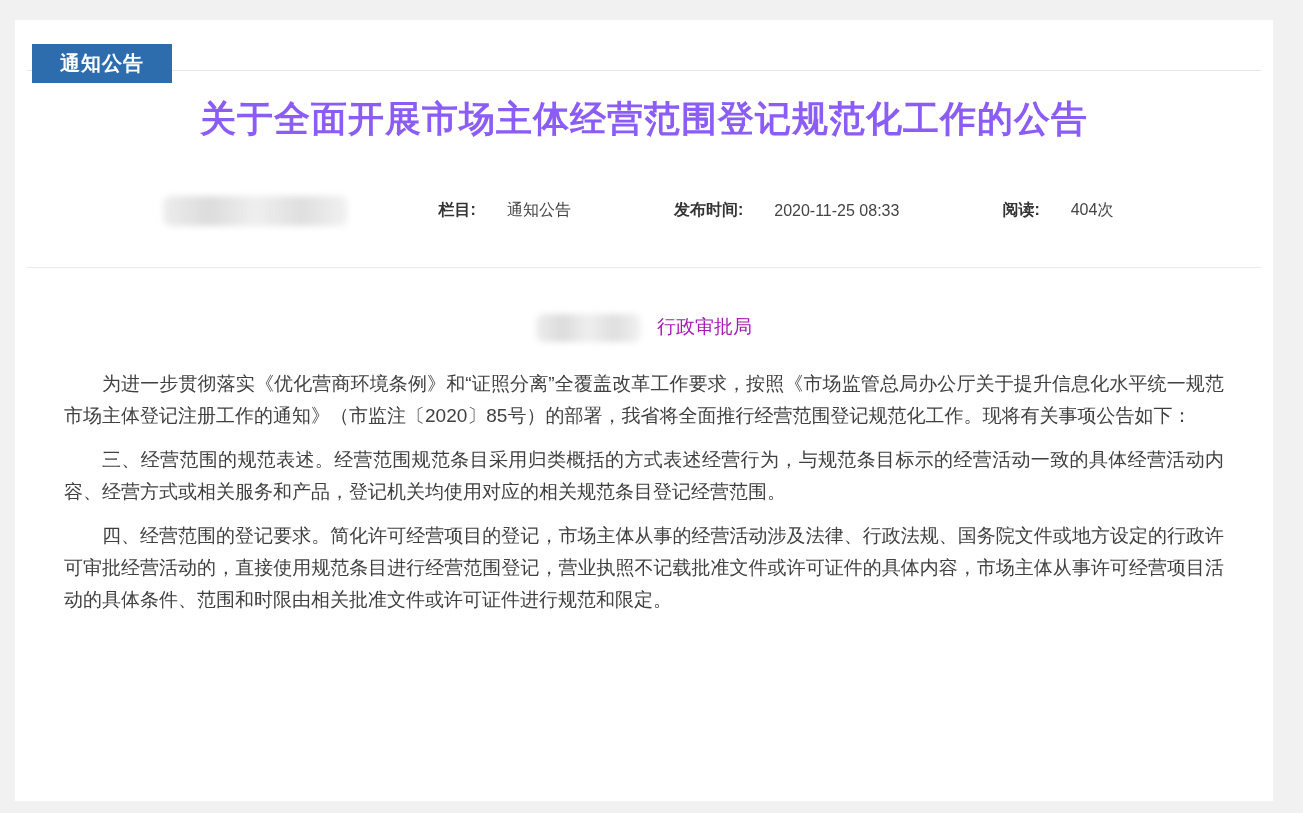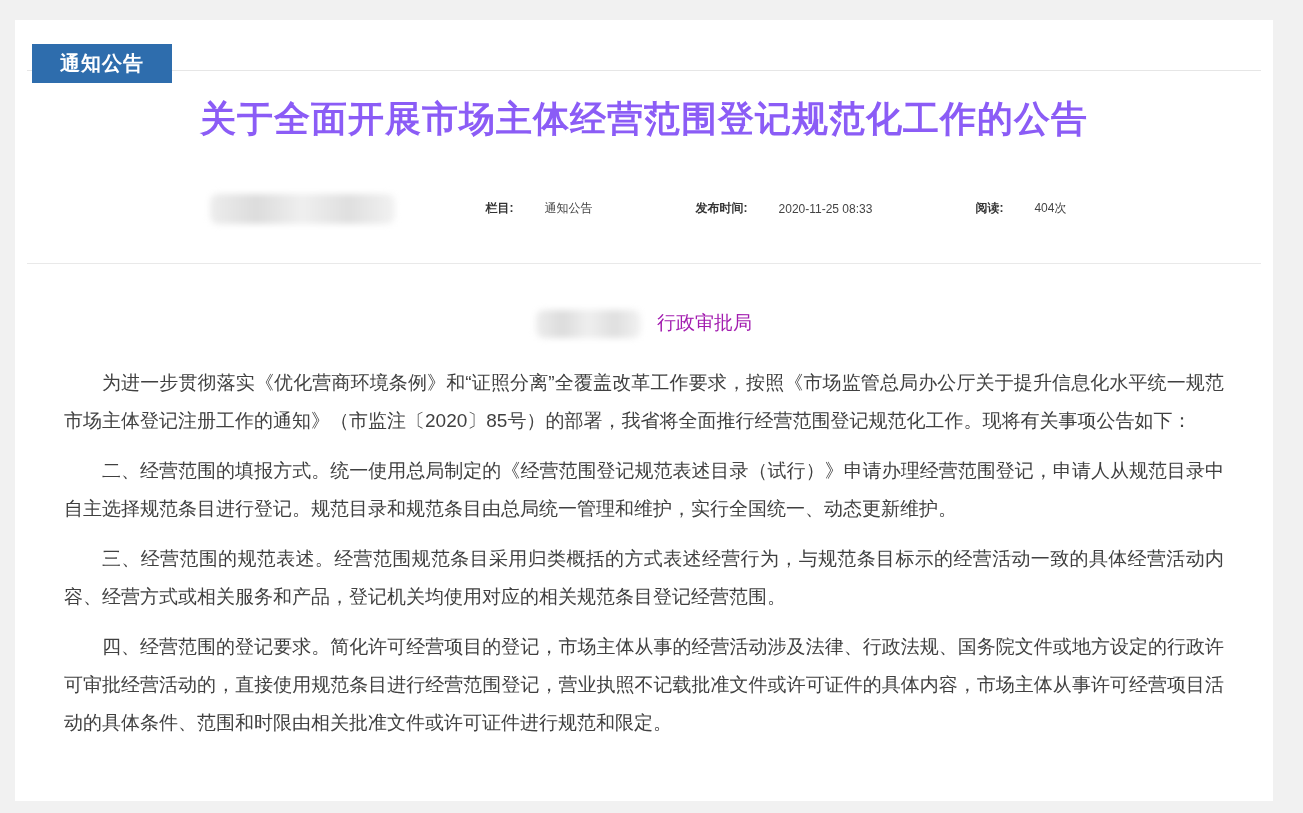--- a/index.html
+++ b/index.html
@@ -40,21 +40,21 @@
     font-size: 36px;
     font-weight: bold;
     letter-spacing: 1px;
   }
   .meta-row {
     margin-top: 32px;
     display: flex;
     align-items: center;
     justify-content: center;
     gap: 55px;
-    font-size: 12px;
+    font-size: 16px;
     color: #333333;
     padding-bottom: 22px;
     border-bottom: 1px solid #e9e9e9;
   }
   .meta-item { display: inline-flex; align-items: center; gap: 7px; }
   .meta-label { font-weight: bold; color: #333333; }
   .meta-value { color: #444444; }
   .redaction {
     display: inline-block;
     height: 30px;
@@ -72,21 +72,21 @@
   }
   .doc-heading-line {
     text-align: center;
     line-height: 40px;
     color: #a21caf;
   }
   .doc-heading-line:first-child { margin-top: 8px; }
   .body-paragraph {
     text-indent: 2em;
     text-align: justify;
-    line-height: 38px;
+    line-height: 32px;
     margin-top: 9px;
     color: #404040;
   }
   .body-paragraph:first-of-type { margin-top: 14px; }
 </style>
 </head>
 <body>
 
 <div class="content-panel">
 
@@ -112,19 +112,18 @@
     </span>
   </div>
 
   <div class="article-body">
 
     <div class="doc-heading-line">
       <span class="redaction heading-size"></span><span>行政审批局</span>
     </div>
 
     <p class="body-paragraph">为进一步贯彻落实《优化营商环境条例》和“证照分离”全覆盖改革工作要求，按照《市场监管总局办公厅关于提升信息化水平统一规范市场主体登记注册工作的通知》（市监注〔2020〕85号）的部署，我省将全面推行经营范围登记规范化工作。现将有关事项公告如下：</p>
-    <p class="body-paragraph">二、经营范围的填报方式。统一使用总局制定的《经营范围登记规范表述目录（试行）》申请办理经营范围登记，申请人从规范目录中自主选择规范条目进行登记。规范目录和规范条目由总局统一管理和维护，实行全国统一、动态更新维护。</p>
     <p class="body-paragraph">三、经营范围的规范表述。经营范围规范条目采用归类概括的方式表述经营行为，与规范条目标示的经营活动一致的具体经营活动内容、经营方式或相关服务和产品，登记机关均使用对应的相关规范条目登记经营范围。</p>
     <p class="body-paragraph">四、经营范围的登记要求。简化许可经营项目的登记，市场主体从事的经营活动涉及法律、行政法规、国务院文件或地方设定的行政许可审批经营活动的，直接使用规范条目进行经营范围登记，营业执照不记载批准文件或许可证件的具体内容，市场主体从事许可经营项目活动的具体条件、范围和时限由相关批准文件或许可证件进行规范和限定。</p>
 
   </div>
 
 </div>
 
 </body></html>

